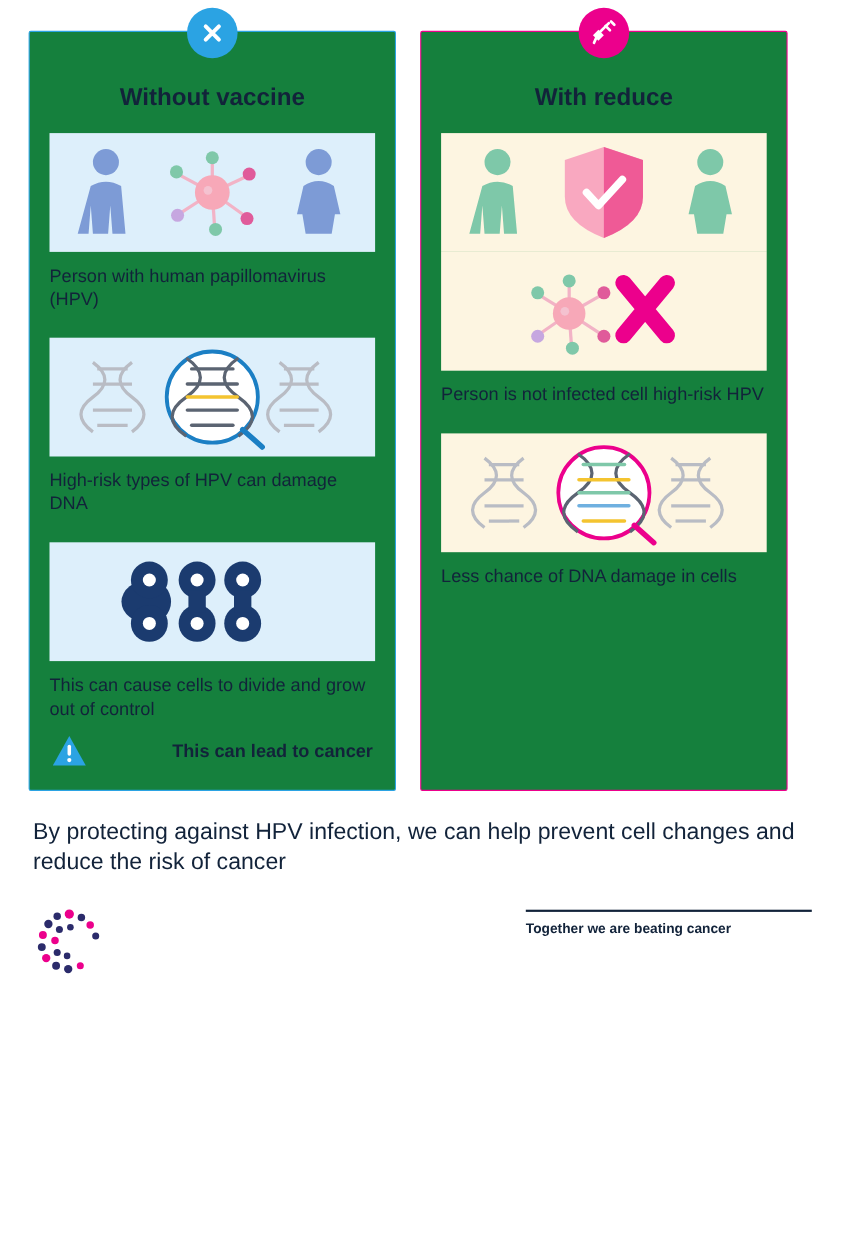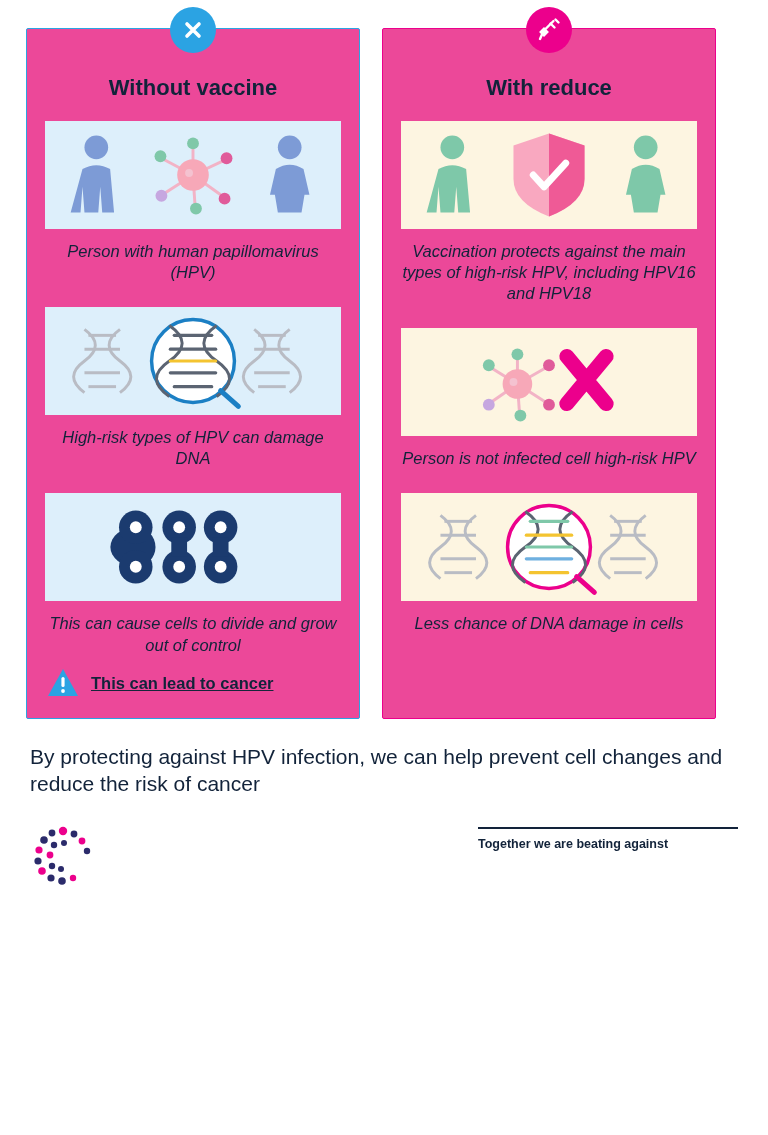--- a/index.html
+++ b/index.html
@@ -36,21 +36,21 @@
     gap: 22px;
     margin-top: 28px;
   }
   .col {
     position: relative;
     width: 334px;
     box-sizing: border-box;
     border: 1.5px solid #2ba3e3;
     border-radius: 2px;
     padding: 44px 18px 20px 18px;
-    background: #ec4899;
+    background: #15803d;
   }
   .col.with-vaccine {
     border-color: #ec008c;
   }
   .col-badge {
     position: absolute;
     top: -22px;
     left: 50%;
     transform: translateX(-50%);
     width: 46px;
@@ -80,47 +80,44 @@
     align-items: center;
     justify-content: center;
     gap: 6px;
     overflow: hidden;
     position: relative;
   }
   .with-vaccine .panel {
     background: #fdf5e1;
   }
   .caption {
-    text-align: center;
     font-size: 16.5px;
     line-height: 1.28;
     color: #12233a;
     margin: 12px 0 24px 0;
-    font-style: italic;
   }
   .caption.last {
     margin-bottom: 12px;
   }
 
   .footer-note {
     display: flex;
     align-items: center;
     gap: 12px;
     margin-top: 8px;
     padding: 0 2px;
   }
   .footer-note .txt {
     font-size: 16.5px;
     font-weight: bold;
     line-height: 1.22;
     color: #12233a;
   }
   .footer-note.left-note {
-    justify-content: flex-start;
-    text-decoration: underline;
+    justify-content: space-between;
   }
   .circle-check {
     flex: 0 0 auto;
     width: 30px;
     height: 30px;
     border-radius: 50%;
     background: #ec008c;
     display: flex;
     align-items: center;
     justify-content: center;
@@ -302,21 +299,20 @@
         <svg width="300" height="100" viewBox="0 0 300 100" aria-hidden="true">
           <circle cx="52" cy="22" r="12" fill="#7ec8a9"></circle>
           <path d="M38 44 q14 -8 28 0 l4 44 h-12 l-2 -26 -2 26 h-14 l-2 -26 -2 26 h-10 z" fill="#7ec8a9"></path>
           <path d="M150 8 L186 20 V54 q0 24 -36 38 q-36 -14 -36 -38 V20 Z" fill="#f9a8c0"></path>
           <path d="M150 8 L186 20 V54 q0 24 -36 38 Z" fill="#ef5a96"></path>
           <path d="M134 50 l11 12 22 -24" stroke="#ffffff" stroke-width="7" fill="none" stroke-linecap="round" stroke-linejoin="round"></path>
           <circle cx="248" cy="22" r="12" fill="#7ec8a9"></circle>
           <path d="M234 44 q14 -9 28 0 l6 26 h-5 l-3 18 h-24 l-3 -18 h-5 z" fill="#7ec8a9"></path>
         </svg>
       </div>
-      <div class="caption">Vaccination protects against the main types of high-risk HPV, including HPV16 and HPV18</div>
 
       <div class="panel">
         <svg width="300" height="100" viewBox="0 0 300 100" aria-hidden="true">
           <g>
             <line x1="118" y1="52" x2="118" y2="26" stroke="#f2b3c6" stroke-width="3"></line>
             <line x1="118" y1="52" x2="92" y2="36" stroke="#f2b3c6" stroke-width="3"></line>
             <line x1="118" y1="52" x2="146" y2="36" stroke="#f2b3c6" stroke-width="3"></line>
             <line x1="118" y1="52" x2="92" y2="70" stroke="#f2b3c6" stroke-width="3"></line>
             <line x1="118" y1="52" x2="146" y2="70" stroke="#f2b3c6" stroke-width="3"></line>
             <line x1="118" y1="52" x2="120" y2="80" stroke="#f2b3c6" stroke-width="3"></line>
@@ -391,17 +387,17 @@
           <circle cx="24" cy="22" r="3.2" fill="#2b2b6b"></circle>
           <circle cx="20" cy="32" r="3.4" fill="#ec008c"></circle>
           <circle cx="22" cy="43" r="3.2" fill="#2b2b6b"></circle>
           <circle cx="31" cy="46" r="3" fill="#2b2b6b"></circle>
           <circle cx="34" cy="20" r="3" fill="#2b2b6b"></circle>
         </g>
       </svg>
     </div>
     <div class="strapline">
       <div class="rule"></div>
-      <div class="txt">Together we are beating against</div>
+      <div class="txt">Together we are beating cancer</div>
     </div>
   </div>
 
 </div>
 
 </body></html>

